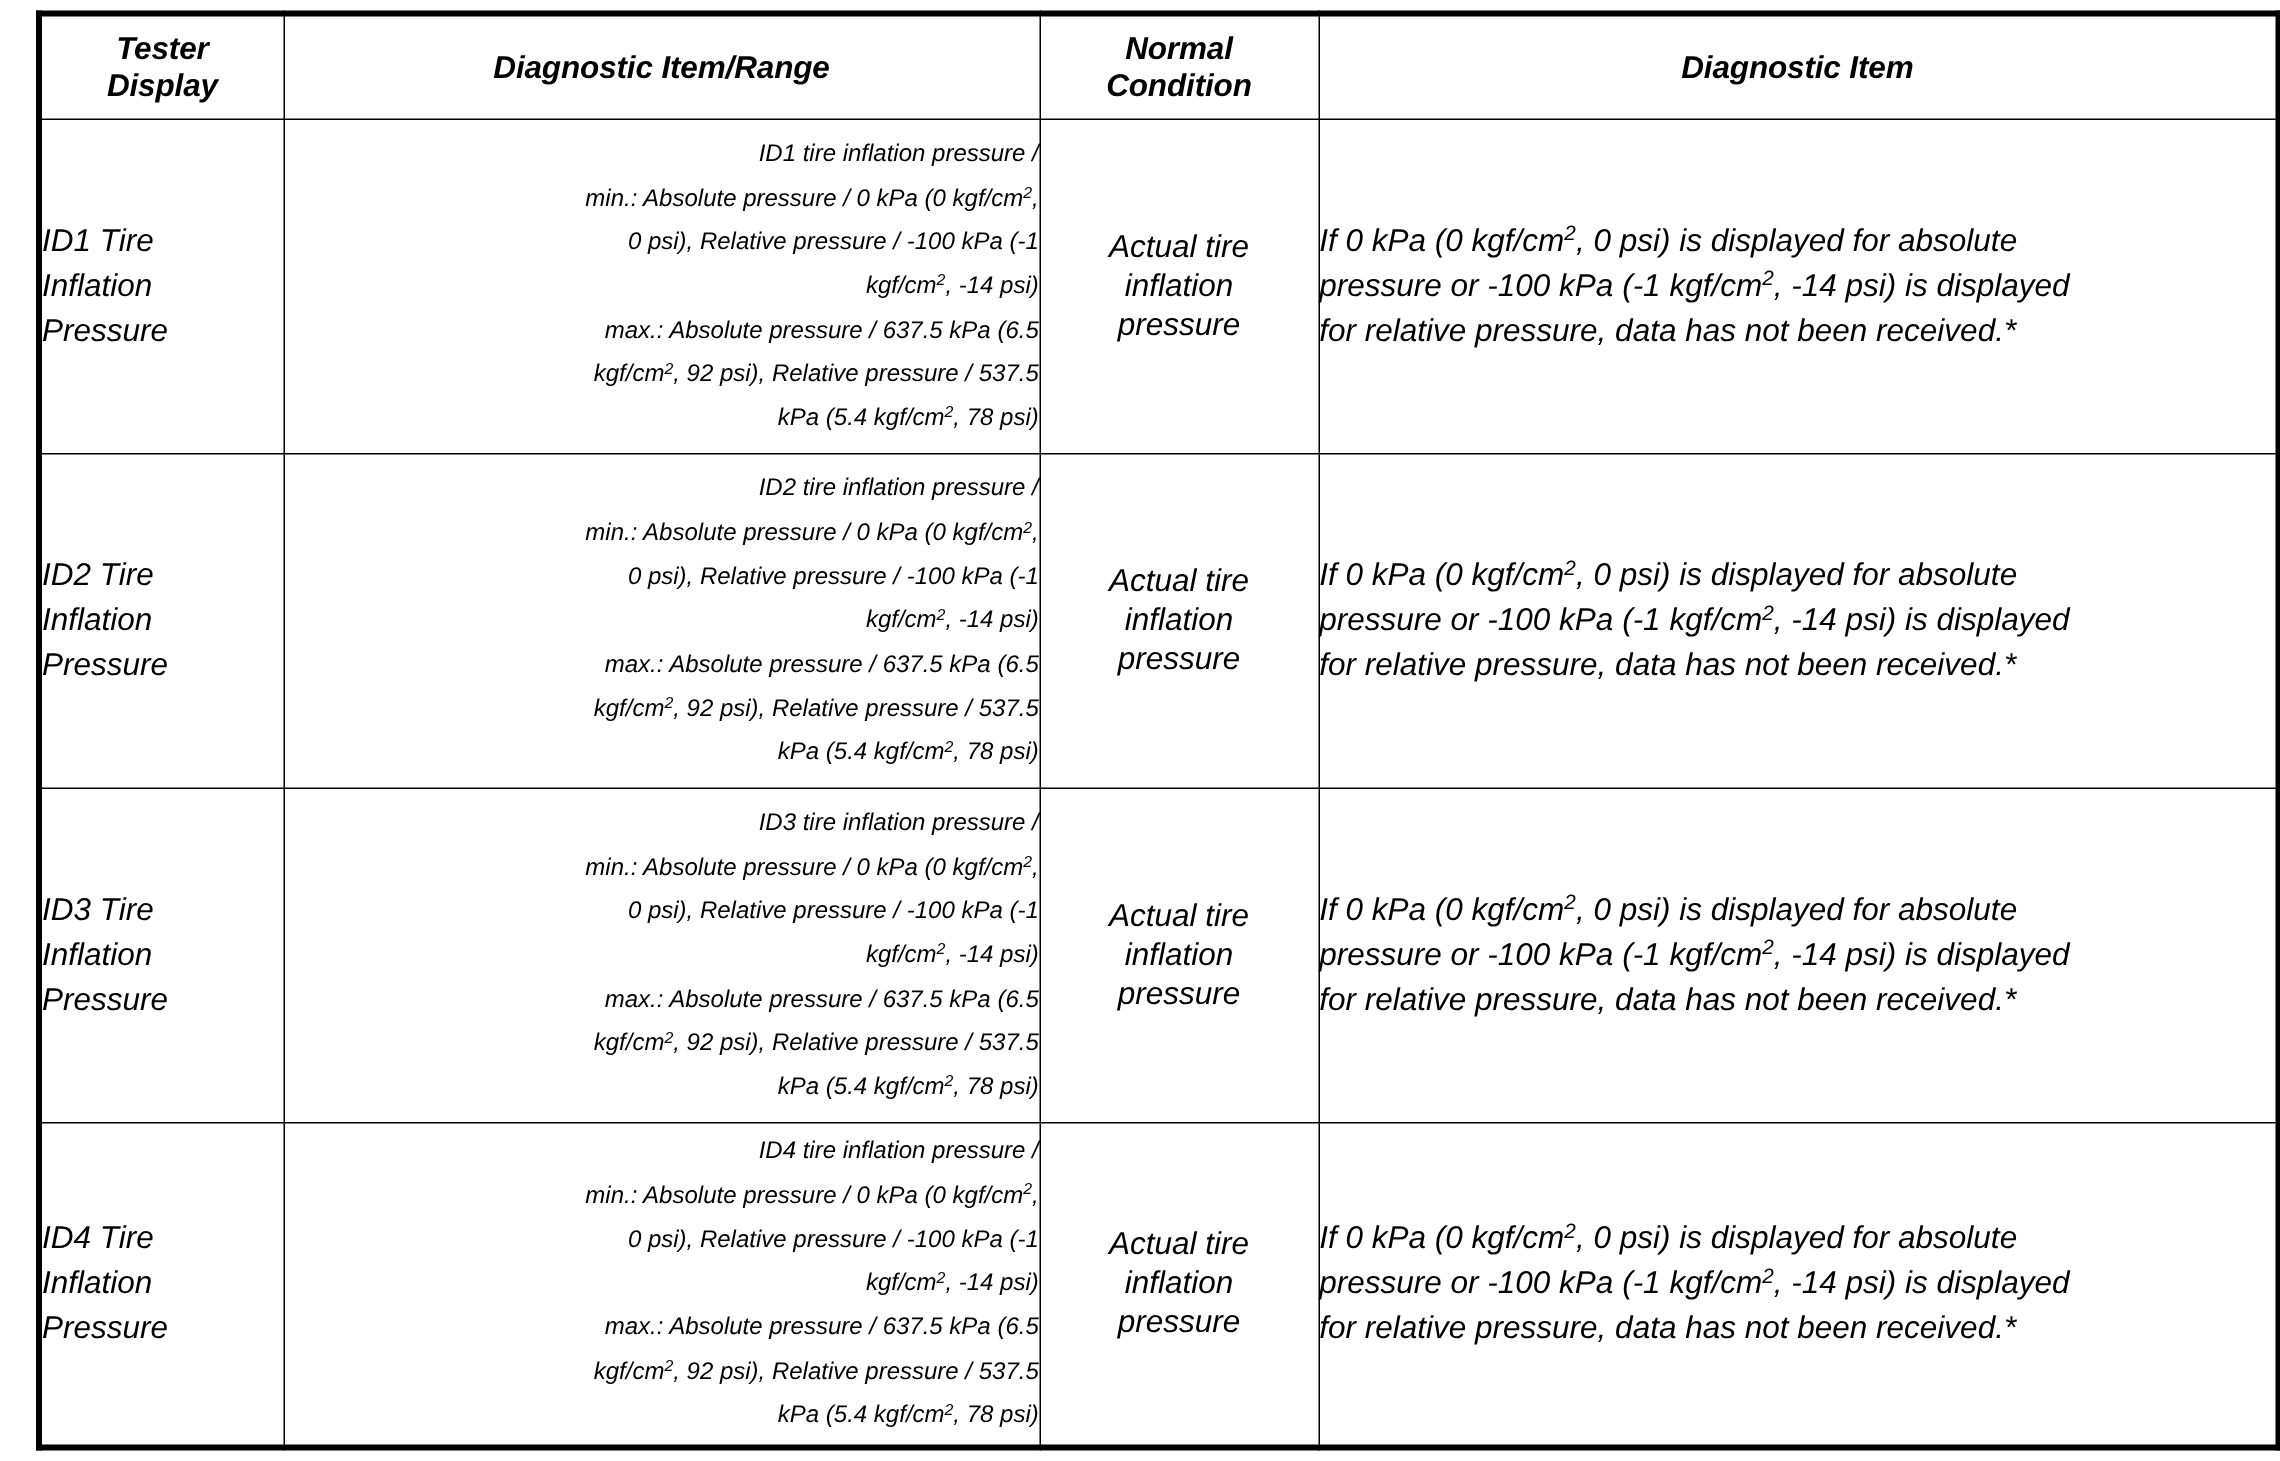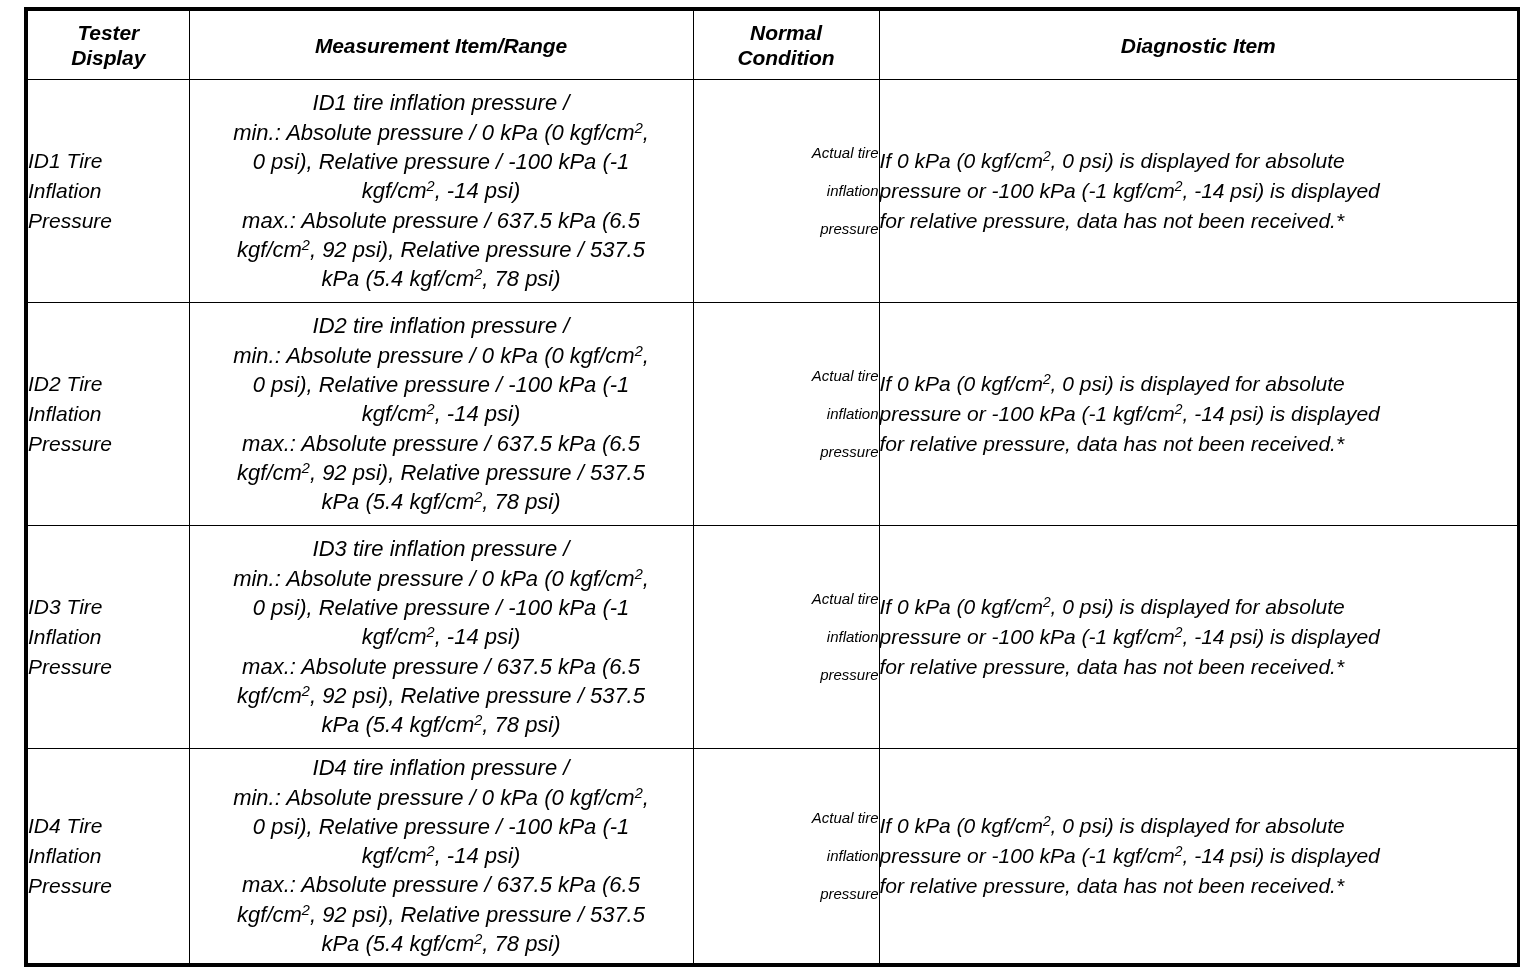--- a/index.html
+++ b/index.html
@@ -55,31 +55,31 @@
   col.c3 { width: 186px; }
   col.c4 { width: 640px; }
 
   td.tester {
     text-align: left;
     font-size: 21px;
     line-height: 30px;
     vertical-align: middle;
   }
   td.meas {
-    text-align: center;
-    font-size: 22px;
+    text-align: right;
+    font-size: 16px;
     line-height: 29.3px;
     vertical-align: middle;
     padding: 6px 4px 6px 8px;
     white-space: pre-wrap;
   }
   td.cond {
-    text-align: right;
-    font-size: 15px;
-    line-height: 38px;
+    text-align: center;
+    font-size: 21px;
+    line-height: 26px;
     vertical-align: middle;
     padding: 0 4px 0 8px;
     white-space: pre-wrap;
   }
   td.note {
     text-align: left;
     font-size: 21px;
     line-height: 30px;
     vertical-align: middle;
     padding: 0 6px 0 9px;
@@ -103,21 +103,21 @@
   <table class="spec">
     <colgroup>
       <col class="c1">
         <col class="c2">
         <col class="c3">
         <col class="c4">
     </colgroup>
     <thead>
       <tr>
         <th>Tester<br>Display</th>
-        <th>Measurement Item/Range</th>
+        <th>Diagnostic Item/Range</th>
         <th>Normal<br>Condition</th>
         <th>Diagnostic Item</th>
       </tr>
     </thead>
     <tbody id="tbody">
         <tr>
           <td class="tester">ID1 Tire<br>Inflation<br>Pressure</td>
           <td class="meas">ID1 tire inflation pressure /<br>min.: Absolute pressure / 0 kPa (0 kgf/cm<sup>2</sup>,<br>0 psi), Relative pressure / -100 kPa (-1<br>kgf/cm<sup>2</sup>, -14 psi)<br>max.: Absolute pressure / 637.5 kPa (6.5<br>kgf/cm<sup>2</sup>, 92 psi), Relative pressure / 537.5<br>kPa (5.4 kgf/cm<sup>2</sup>, 78 psi)</td>
           <td class="cond">Actual tire<br>inflation<br>pressure</td>
           <td class="note">If 0 kPa (0 kgf/cm<sup>2</sup>, 0 psi) is displayed for absolute<br>pressure or -100 kPa (-1 kgf/cm<sup>2</sup>, -14 psi) is displayed<br>for relative pressure, data has not been received.*</td>

